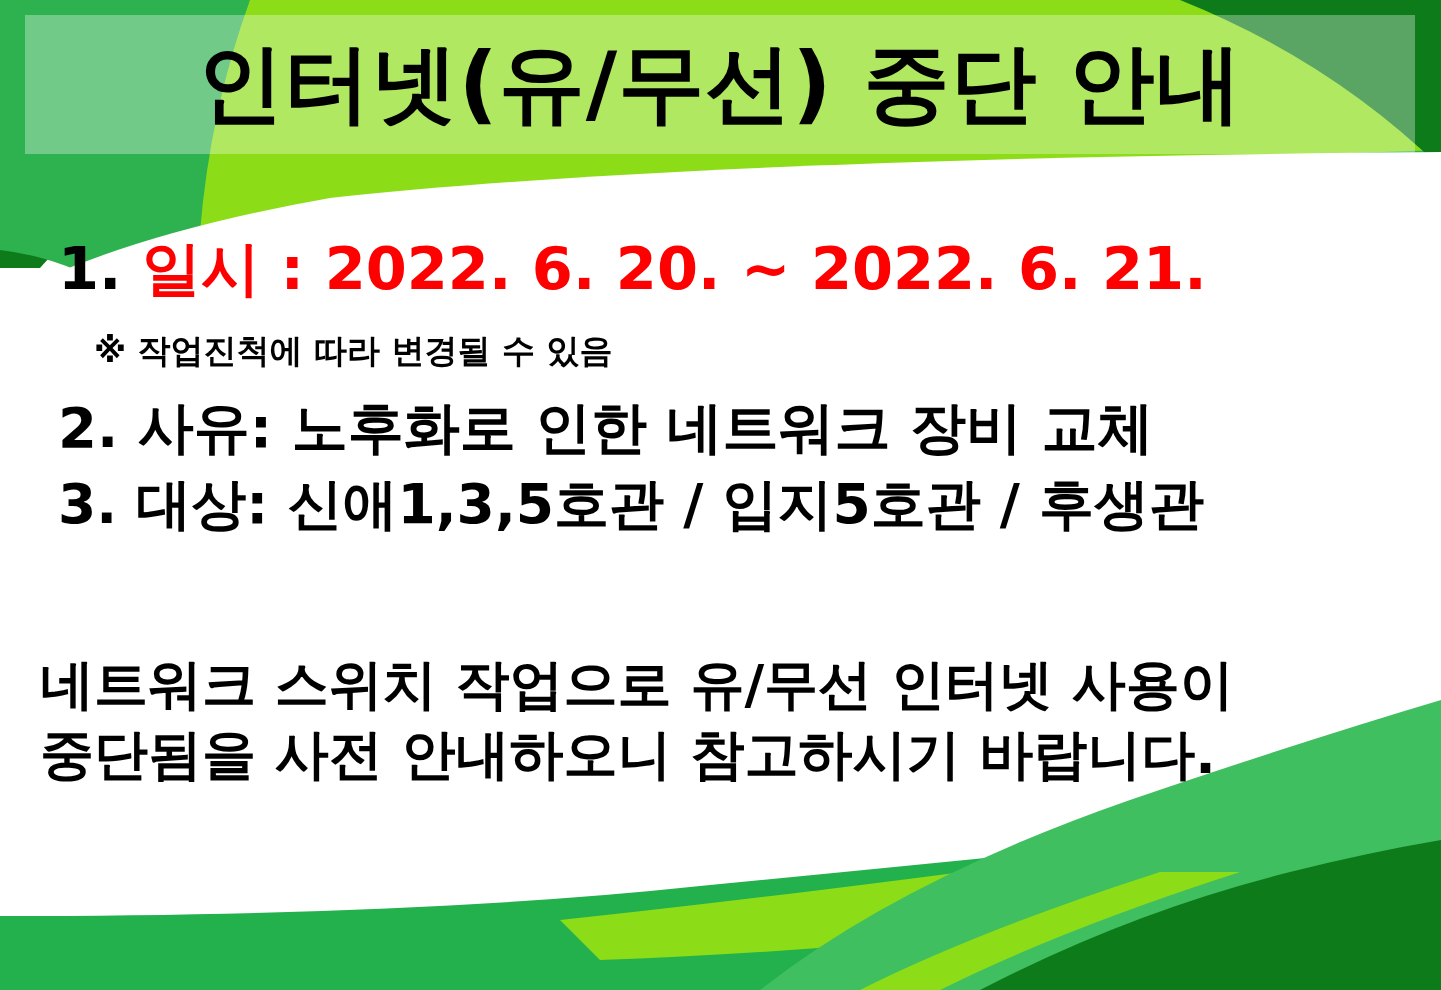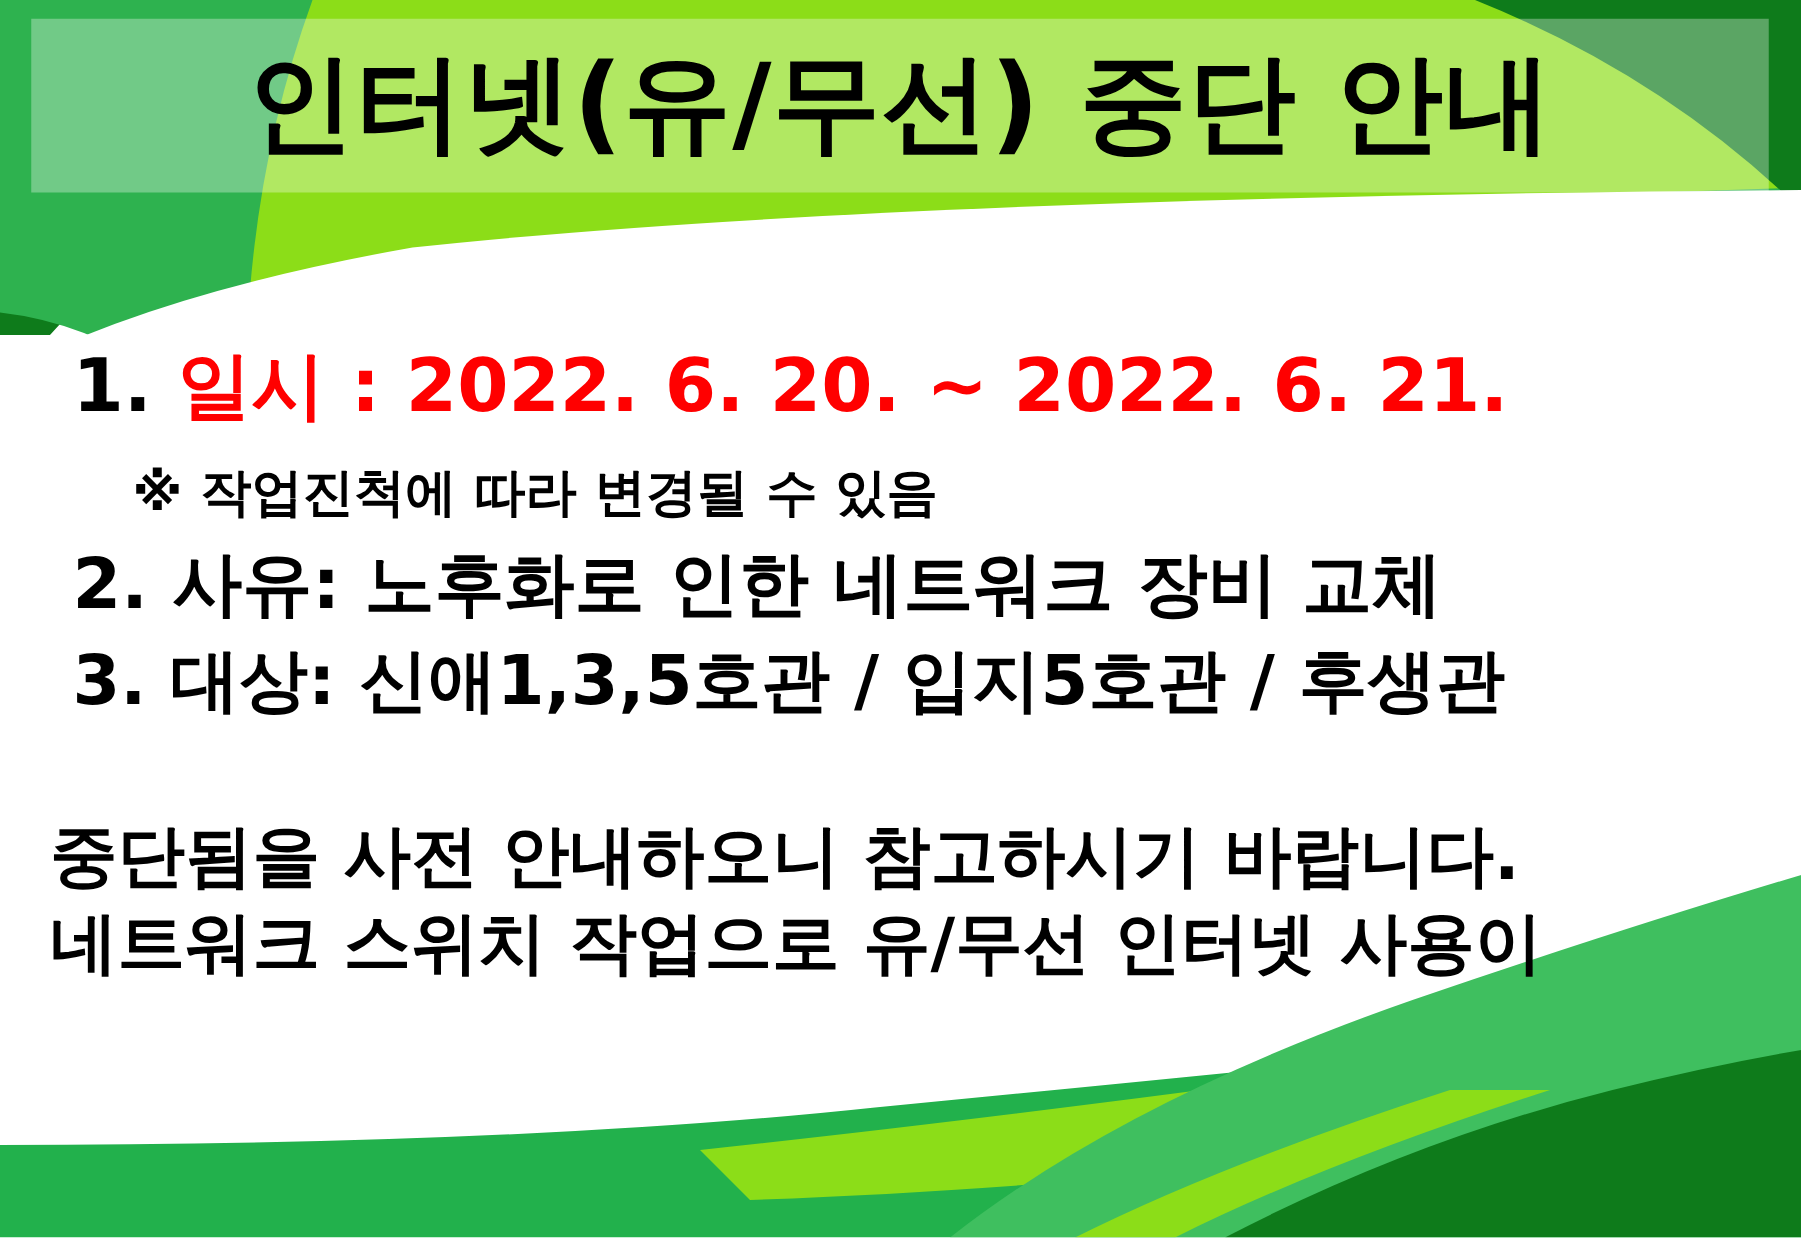--- a/index.html
+++ b/index.html
@@ -61,35 +61,34 @@
     height: 990px;
     z-index: 3;
   }
 
   .line {
     position: absolute;
     white-space: nowrap;
     font-weight: 700;
     color: #000000;
     line-height: 1;
-    margin-top: 40px;
   }
 
   .line-date {
     left: 58px;
     top: 239px;
     font-size: 59px;
   }
   .num-black { color: #000000; }
   .date-red  { color: #FF0000; }
 
   .line-note {
-    left: 106px;
+    left: 94px;
     top: 334px;
-    font-size: 41px;
+    font-size: 33px;
   }
 
   .line-reason {
     left: 58px;
     top: 400px;
     font-size: 56px;
   }
 
   .line-target {
     left: 58px;
@@ -153,18 +152,18 @@
       <span class="date-red">일시 : 2022. 6. 20. ~ 2022. 6. 21.</span>
     </div>
 
     <div class="line line-note">※ 작업진척에 따라 변경될 수 있음</div>
 
     <div class="line line-reason">2. 사유: 노후화로 인한 네트워크 장비 교체</div>
 
     <div class="line line-target">3. 대상: 신애1,3,5호관 / 입지5호관 / 후생관</div>
 
     <div class="para">
+      <span class="para-line">네트워크 스위치 작업으로 유/무선 인터넷 사용이</span>
       <span class="para-line">중단됨을 사전 안내하오니 참고하시기 바랍니다.</span>
-      <span class="para-line">네트워크 스위치 작업으로 유/무선 인터넷 사용이</span>
     </div>
 
   </div>
 </div>
 
 </body></html>

